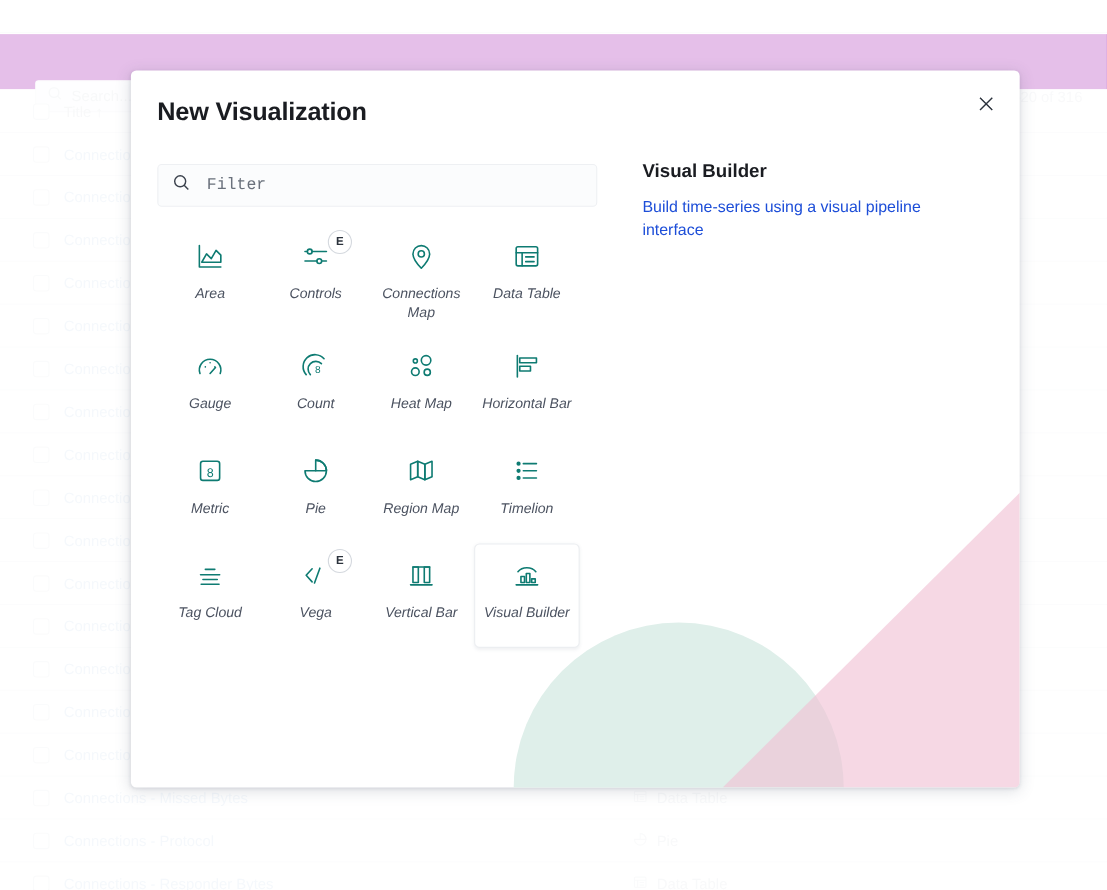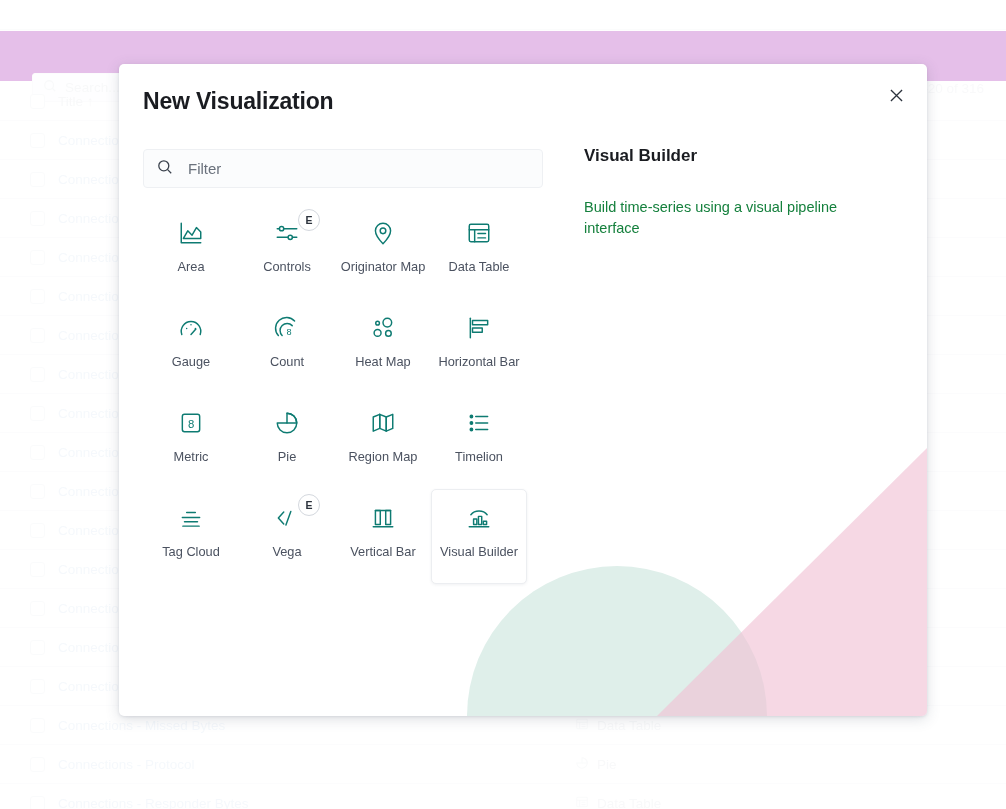--- a/index.html
+++ b/index.html
@@ -104,21 +104,21 @@
   }
 
   .filter-box {
     position: absolute; left: 24px; top: 85px; width: 400px; height: 39px;
     background: #fbfcfd; border: 1px solid #eef0f3; border-radius: 4px;
     display: flex; align-items: center; padding: 0 13px; gap: 13px;
   }
   .filter-box svg { stroke: #3b424d; flex: 0 0 auto; }
   .filter-box input {
     border: none; outline: none; background: transparent; width: 100%;
-    font-family: Liberation Sans, sans-serif; font-size: 15px; color: #3b82f6;
+    font-family: Liberation Mono, monospace; font-size: 15px; color: #3b82f6;
   }
   .filter-box input::placeholder { color: #6a717c; }
 
   
   .types-grid {
     position: absolute; left: 24px; top: 140px; width: 428px;
     display: flex; flex-wrap: wrap;
   }
   .type-card {
     width: 96px; min-height: 95px; margin: 0 0 0 0;
@@ -132,37 +132,37 @@
     box-shadow: 0 1px 3px rgba(65,78,101,.08);
     background: #fff;
   }
   .type-icon {
     height: 32px; display: flex; align-items: center; justify-content: center;
     position: relative; width: 100%;
   }
   .type-icon svg { stroke: #0e7b72; fill: none; }
   .type-label {
     margin-top: 10px; font-size: 12.8px; color: #4b5260;
-    text-align: center; line-height: 1.32; max-width: 94px;
+    text-align: center; line-height: 1.32; max-width: 94px; font-style: italic;
   }
   .exp-badge {
     position: absolute; width: 22px; height: 22px; border-radius: 50%;
     border: 1px solid #d4d8de; background: #fff;
     display: flex; align-items: center; justify-content: center;
     font-size: 10.5px; color: #2c333d; font-weight: 600;
     left: calc(50% + 11px); top: -8px;
   }
 
   
   .detail-pane {
     position: absolute; left: 465px; top: 82px; width: 310px;
   }
   .detail-title { font-size: 17px; font-weight: 700; color: #1a1c21; }
   .detail-desc {
-    margin-top: 31px; font-size: 14.5px; color: #15803d; line-height: 1.42;
+    margin-top: 13px; font-size: 14.5px; color: #1d4ed8; line-height: 1.42;
   }
 </style>
 </head>
 <body>
 
 <div id="backdrop-page">
 
   <div class="bg-topbar"></div>
 
   <div class="bg-searchrow">
@@ -444,21 +444,21 @@
           </span>
           <span class="type-label">Controls</span>
         </div>
         <div class="type-card">
           <span class="type-icon">
             <svg width="26" height="26" viewBox="0 0 24 24" fill="none" stroke-width="1.35" stroke-linecap="round" stroke-linejoin="round">
               <path d="M12 22s7-7.2 7-12a7 7 0 10-14 0c0 4.8 7 12 7 12z"></path>
               <circle cx="12" cy="10" r="2.6"></circle>
             </svg>
           </span>
-          <span class="type-label">Originator Map</span>
+          <span class="type-label">Connections Map</span>
         </div>
         <div class="type-card">
           <span class="type-icon">
             <svg width="26" height="26" viewBox="0 0 24 24" fill="none" stroke-width="1.35" stroke-linecap="round" stroke-linejoin="round">
               <rect x="3" y="4" width="18" height="16" rx="1.5"></rect>
               <path d="M3 9h18"></path>
               <path d="M8 9v11"></path>
               <path d="M11 12.5h7M11 16.5h7"></path>
             </svg>
           </span>

